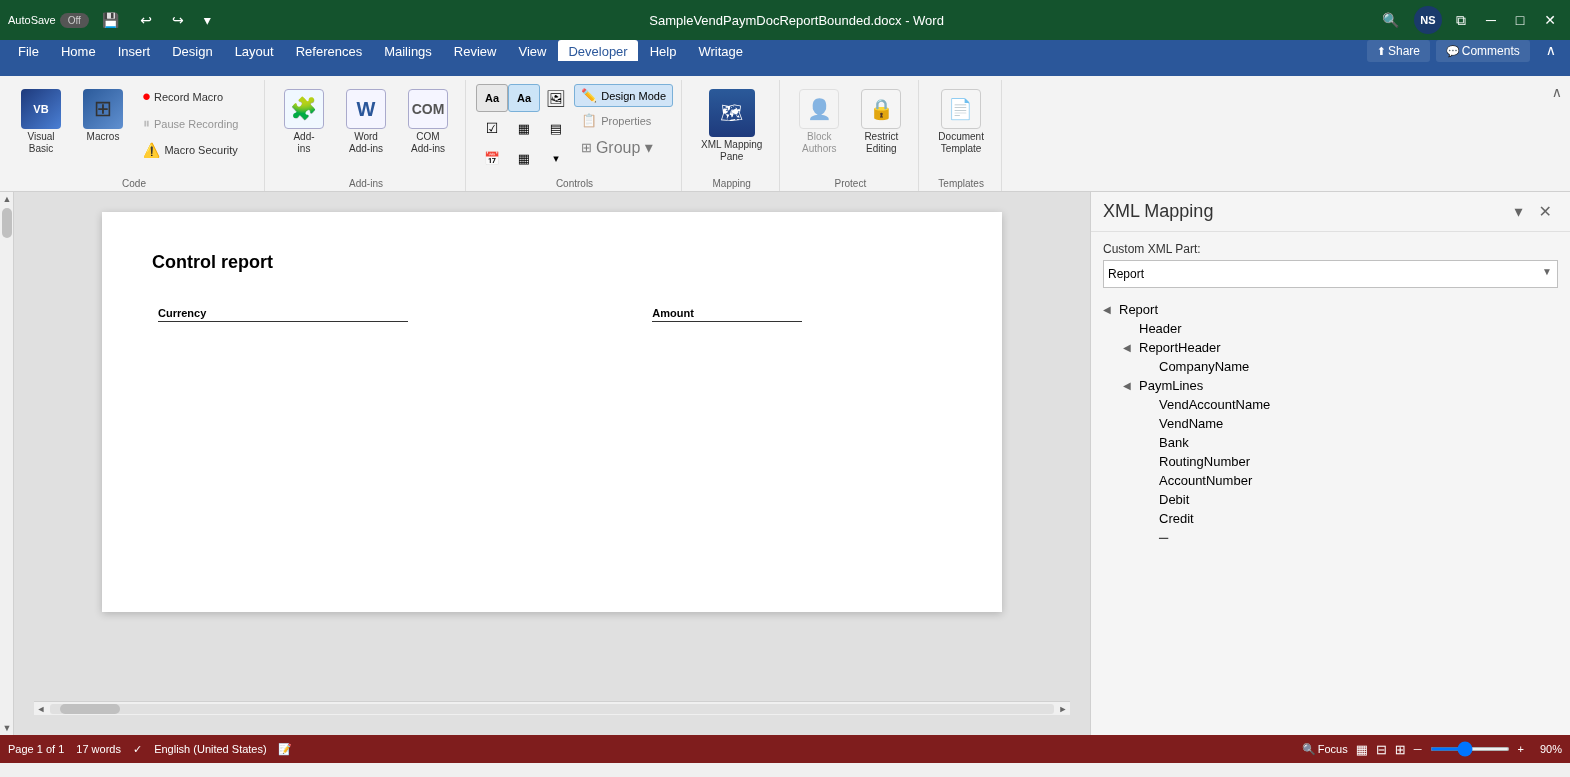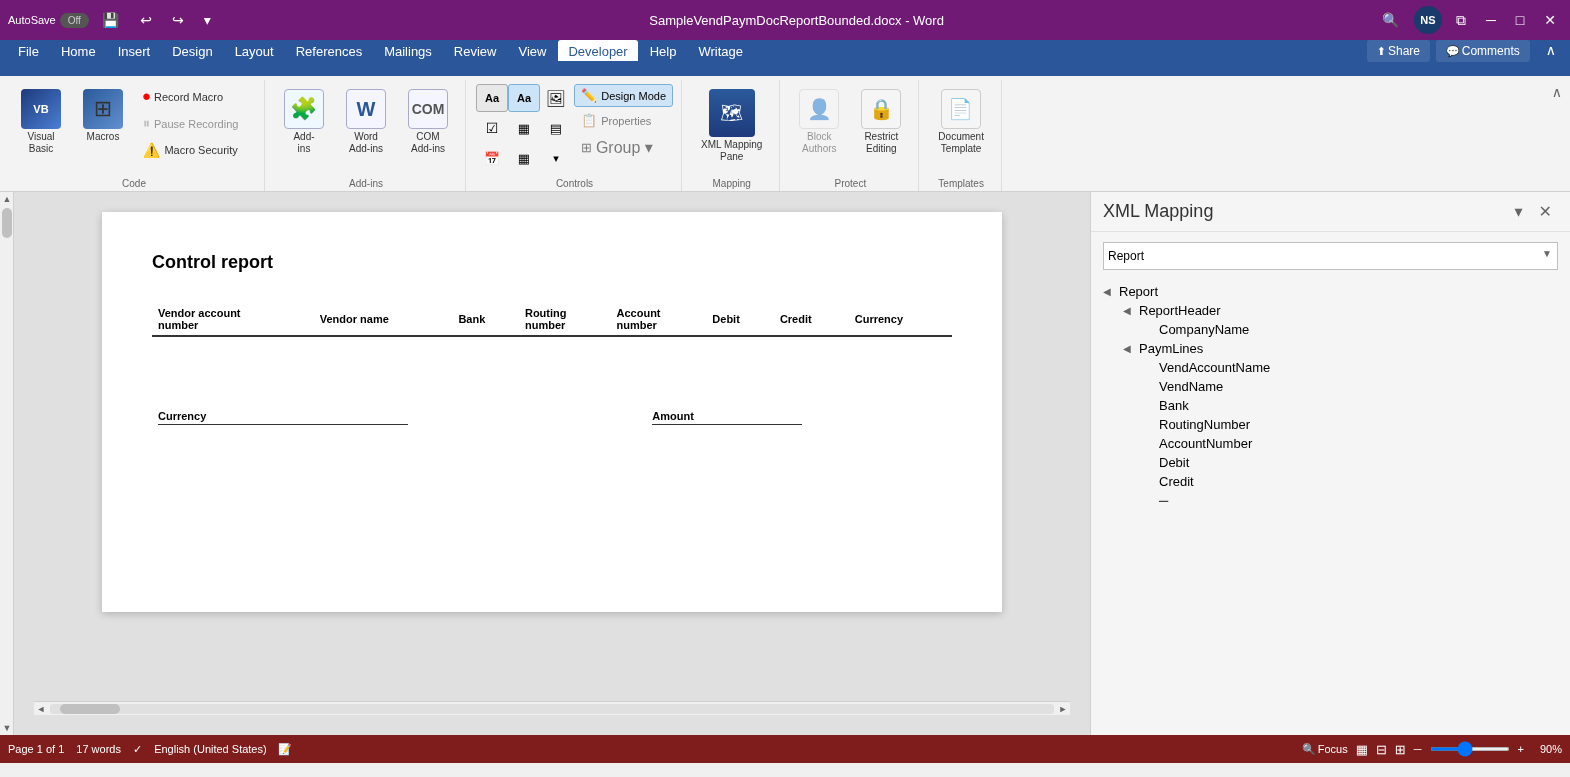--- a/index.html
+++ b/index.html
@@ -1,20 +1,20 @@
 <!DOCTYPE html>
 <html><head>
   <meta charset="utf-8">
   <style>
     * { box-sizing: border-box; margin: 0; padding: 0; }
     body { font-family: 'Segoe UI', Arial, sans-serif; font-size: 12px; background: #f0f0f0; overflow: hidden; width: 1570px; height: 777px; }
 
     
     .title-bar {
-      background: #701a75;
+      background: #14532d;
       height: 40px;
       display: flex;
       align-items: center;
       justify-content: space-between;
       padding: 0 8px;
       color: white;
     }
     .title-bar-left { display: flex; align-items: center; gap: 8px; }
     .title-bar-center { flex: 1; text-align: center; font-size: 13px; font-weight: 400; }
     .title-bar-right { display: flex; align-items: center; gap: 8px; }
@@ -311,39 +311,20 @@
     <div style="flex:1;position:relative;">
       <div style="width:10px;height:30px;background:#c0c0c0;border-radius:5px;margin:2px;cursor:pointer;"></div>
     </div>
     <div style="width:14px;height:14px;display:flex;align-items:center;justify-content:center;cursor:pointer;font-size:9px;color:#666;">▼</div>
   </div>
 
   <div style="flex:1;overflow:auto;background:#e0e0e0;padding:20px;display:flex;flex-direction:column;">
     <div class="doc-page">
       <div class="doc-title">Control report</div>
 
-      <table class="doc-table">
-        <thead>
-          <tr class="header-row">
-            <th>Vendor account<br>number</th>
-            <th>Vendor name</th>
-            <th>Bank</th>
-            <th>Routing<br>number</th>
-            <th>Account<br>number</th>
-            <th>Debit</th>
-            <th>Credit</th>
-            <th>Currency</th>
-          </tr>
-        </thead>
-        <tbody>
-          <tr>
-            <td colspan="8" style="height:40px;"></td>
-          </tr>
-        </tbody>
-      </table>
 
       <table class="sub-table" style="margin-top:30px;">
         <thead>
           <tr>
             <th>
               <span style="display:inline-block;border-bottom:1px solid #333;min-width:250px;padding-bottom:2px;">Currency</span>
             </th>
             <th>
               <span style="display:inline-block;border-bottom:1px solid #333;min-width:150px;padding-bottom:2px;">Amount</span>
             </th>
@@ -368,33 +349,38 @@
 
   <div class="xml-panel">
     <div class="xml-panel-header">
       <span class="xml-panel-title">XML Mapping</span>
       <div class="xml-panel-header-btns">
         <button class="xml-panel-btn">▾</button>
         <button class="xml-panel-btn">✕</button>
       </div>
     </div>
     <div class="xml-panel-body">
+      <div class="xml-label">Custom XML Part:</div>
       <div class="xml-dropdown-wrap">
         <select class="xml-dropdown">
           <option>Report</option>
         </select>
       </div>
 
       <div class="xml-tree">
 
         <div class="xml-tree-item">
           <span class="xml-expand">◀</span>
           <span>Report</span>
         </div>
 
+        <div class="xml-tree-item xml-tree-child">
+          <span style="width:12px;display:inline-block;"></span>
+          <span>Header</span>
+        </div>
 
         <div class="xml-tree-item xml-tree-child">
           <span class="xml-expand">◀</span>
           <span>ReportHeader</span>
         </div>
 
         <div class="xml-tree-item xml-tree-grandchild">
           <span style="width:12px;display:inline-block;"></span>
           <span>CompanyName</span>
         </div>

